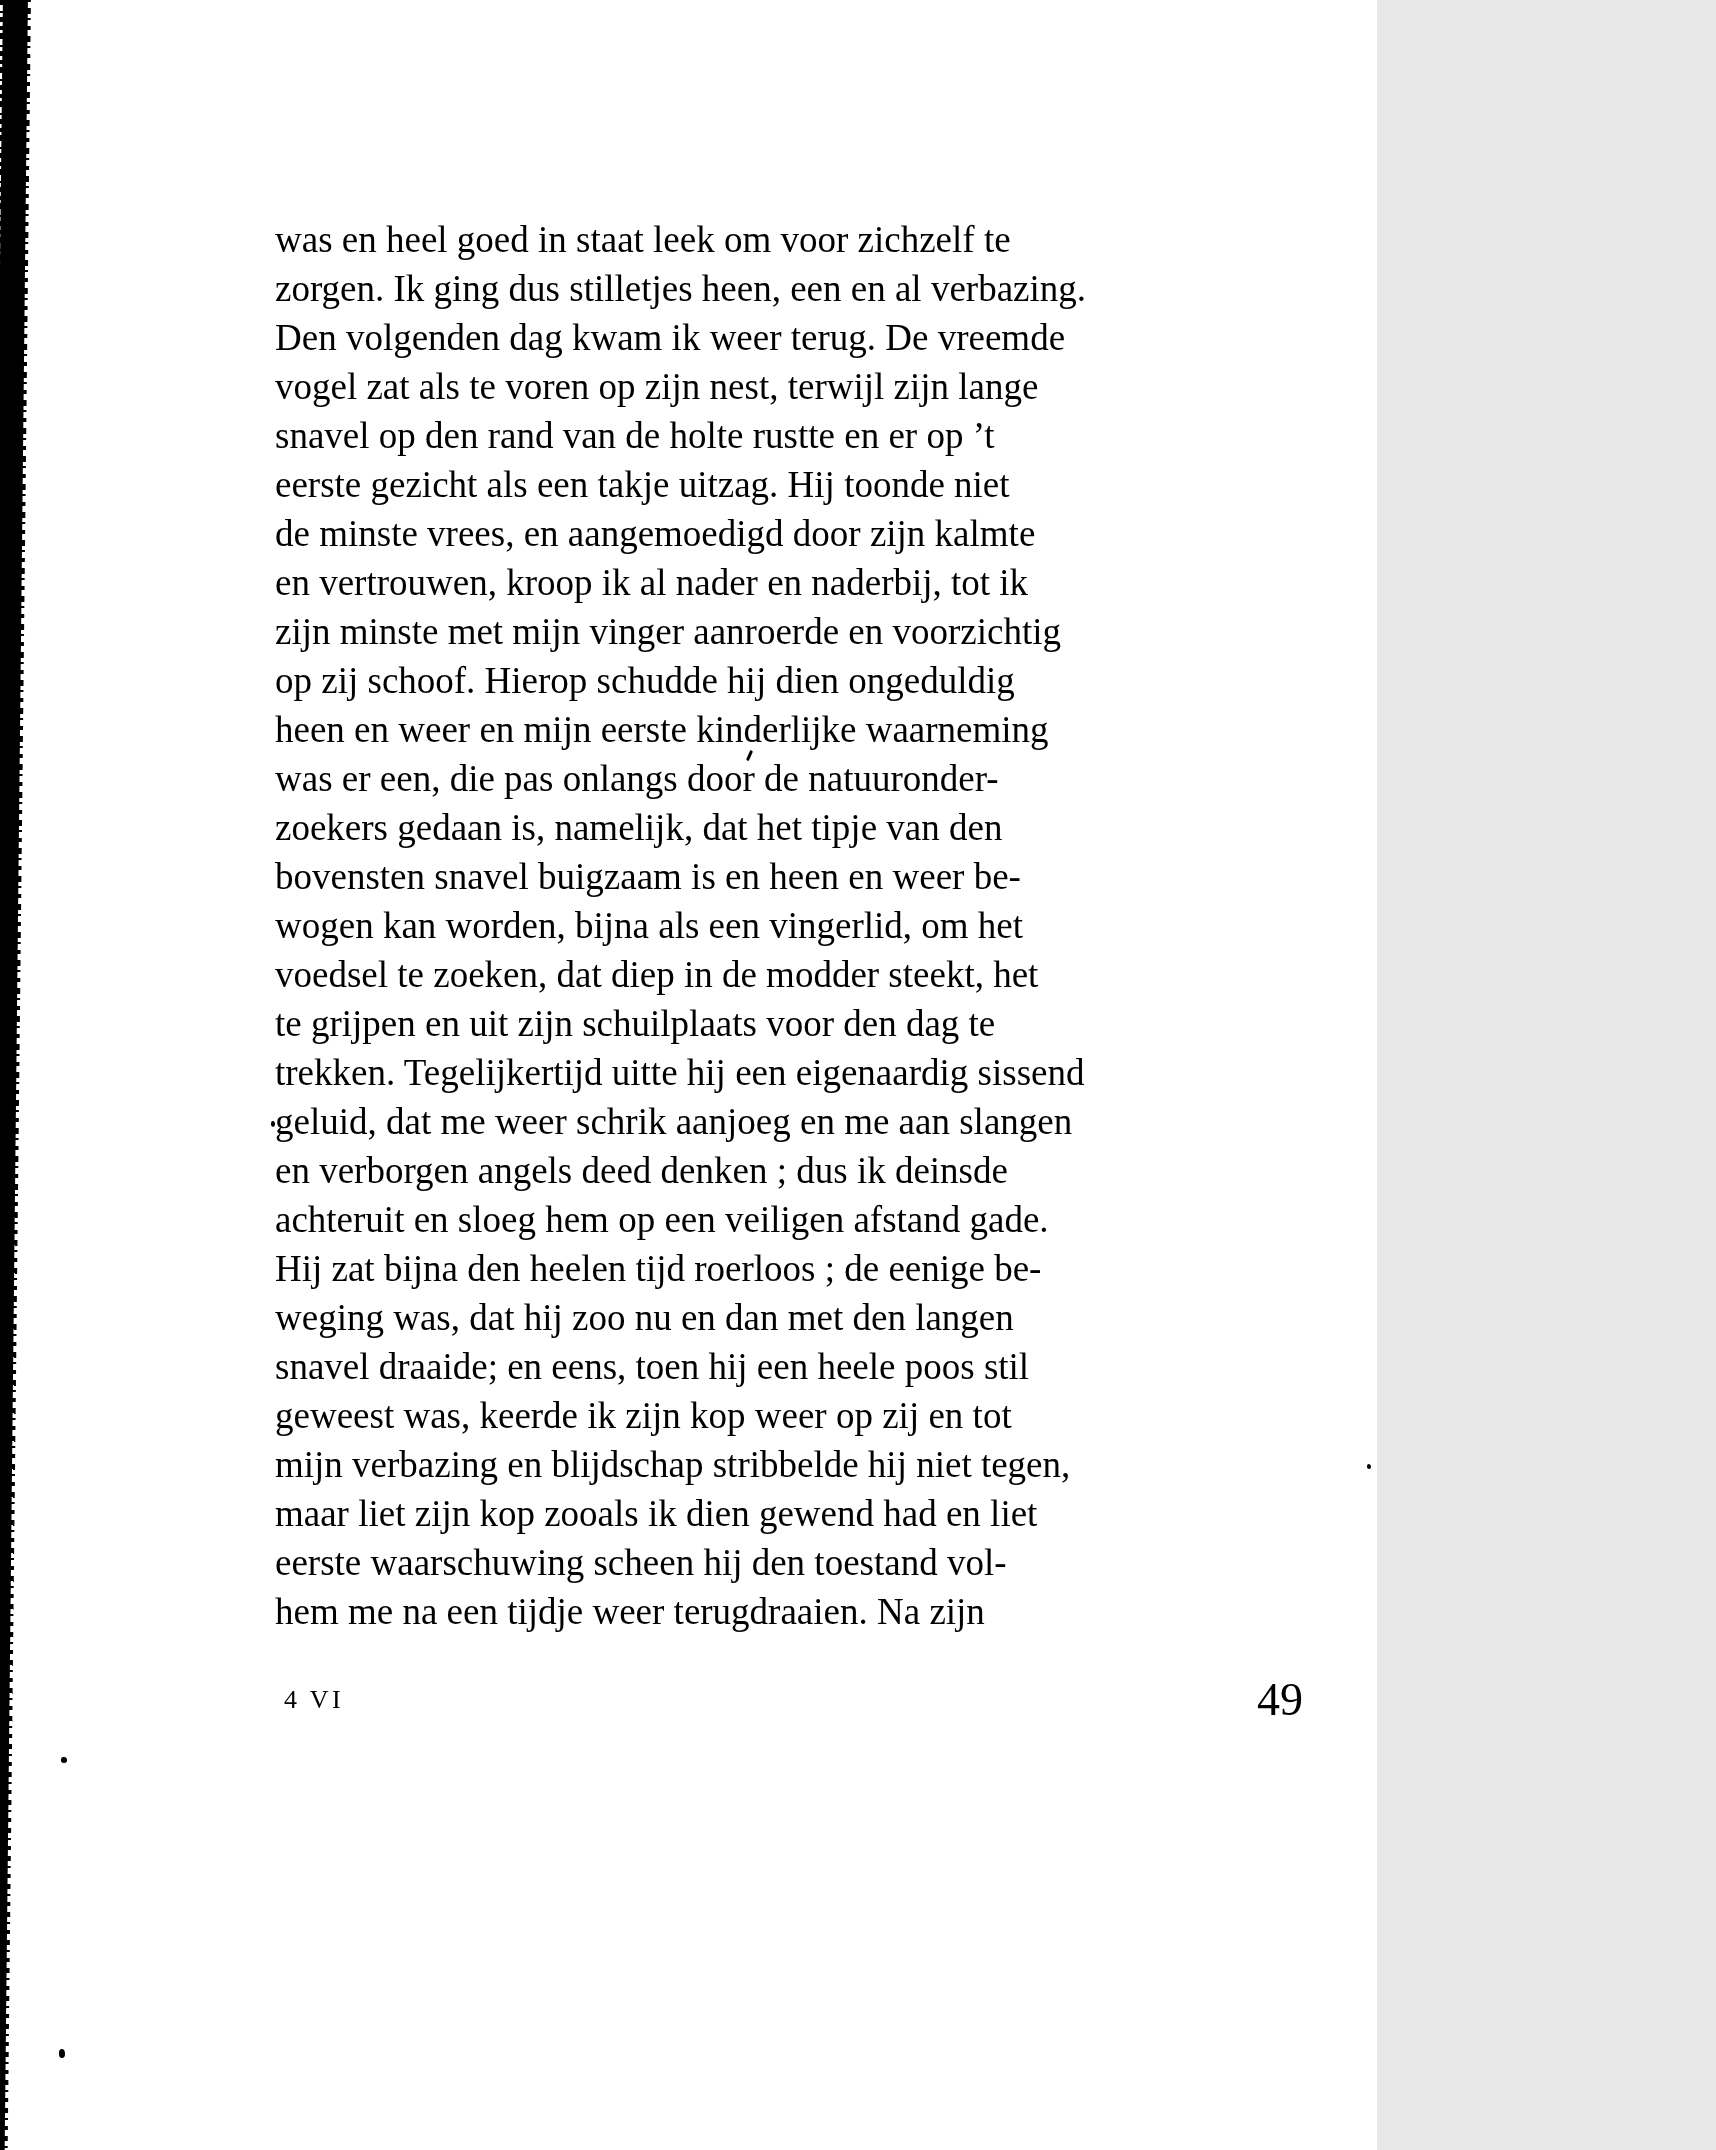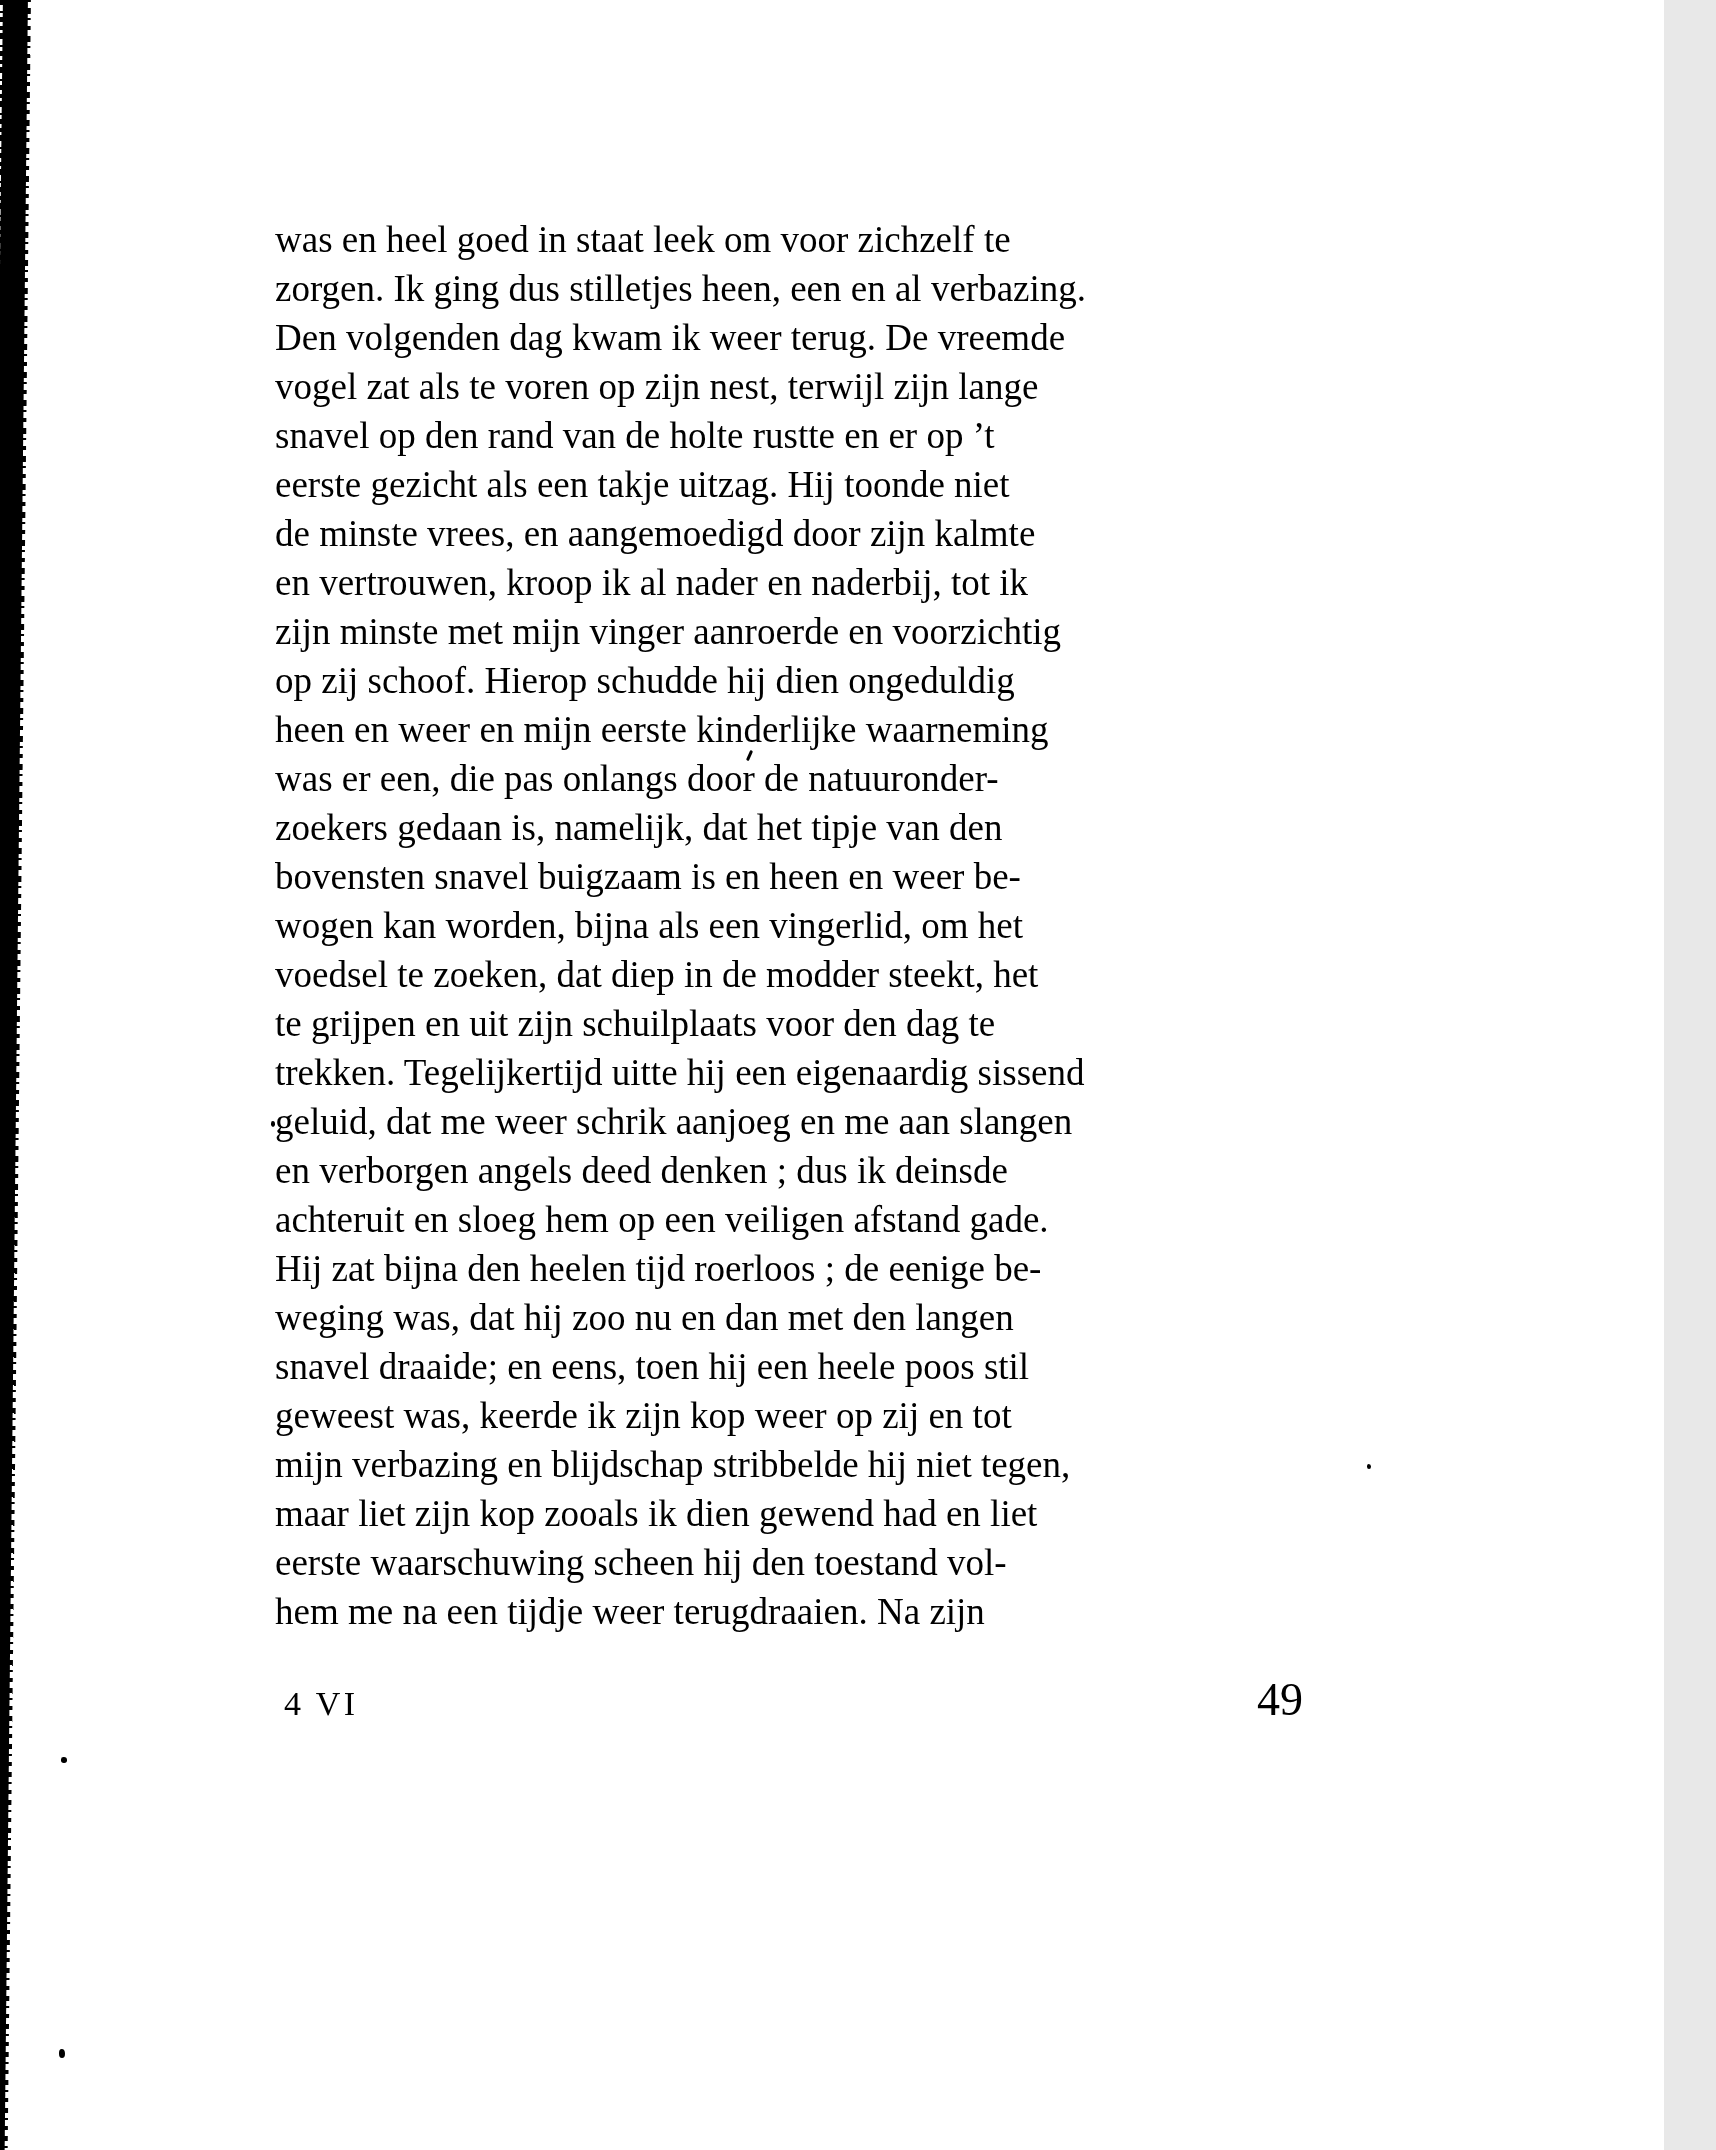--- a/index.html
+++ b/index.html
@@ -2,21 +2,21 @@
 <html style="font-size:11px"><head>
 <meta charset="utf-8">
 <style>
   html, body {
     margin: 0;
     padding: 0;
     background: #e8e8e8;
   }
   .page {
     position: relative;
-    width: 1664px;
+    width: 1377px;
     height: 2151px;
     background: var(--paper, #ffffff);
     overflow: hidden;
     font-family: "Liberation Serif", serif;
     color: var(--ink, #000000);
   }
   
   .binding-strip {
     position: absolute;
     left: 2.8px;
@@ -72,21 +72,21 @@
   }
   .text-line::after { 
     content: "";
     display: inline-block;
     width: 100%;
   }
   .footer-signature {
     position: absolute;
     left: 284px;
     top: 1685px;
-    font-size: 34px;
+    font-size: 26px;
     letter-spacing: 3.4px;
   }
   .page-number {
     position: absolute;
     left: 1257px;
     top: 1673px;
     font-size: 46px;
   }
   
   .speck {

